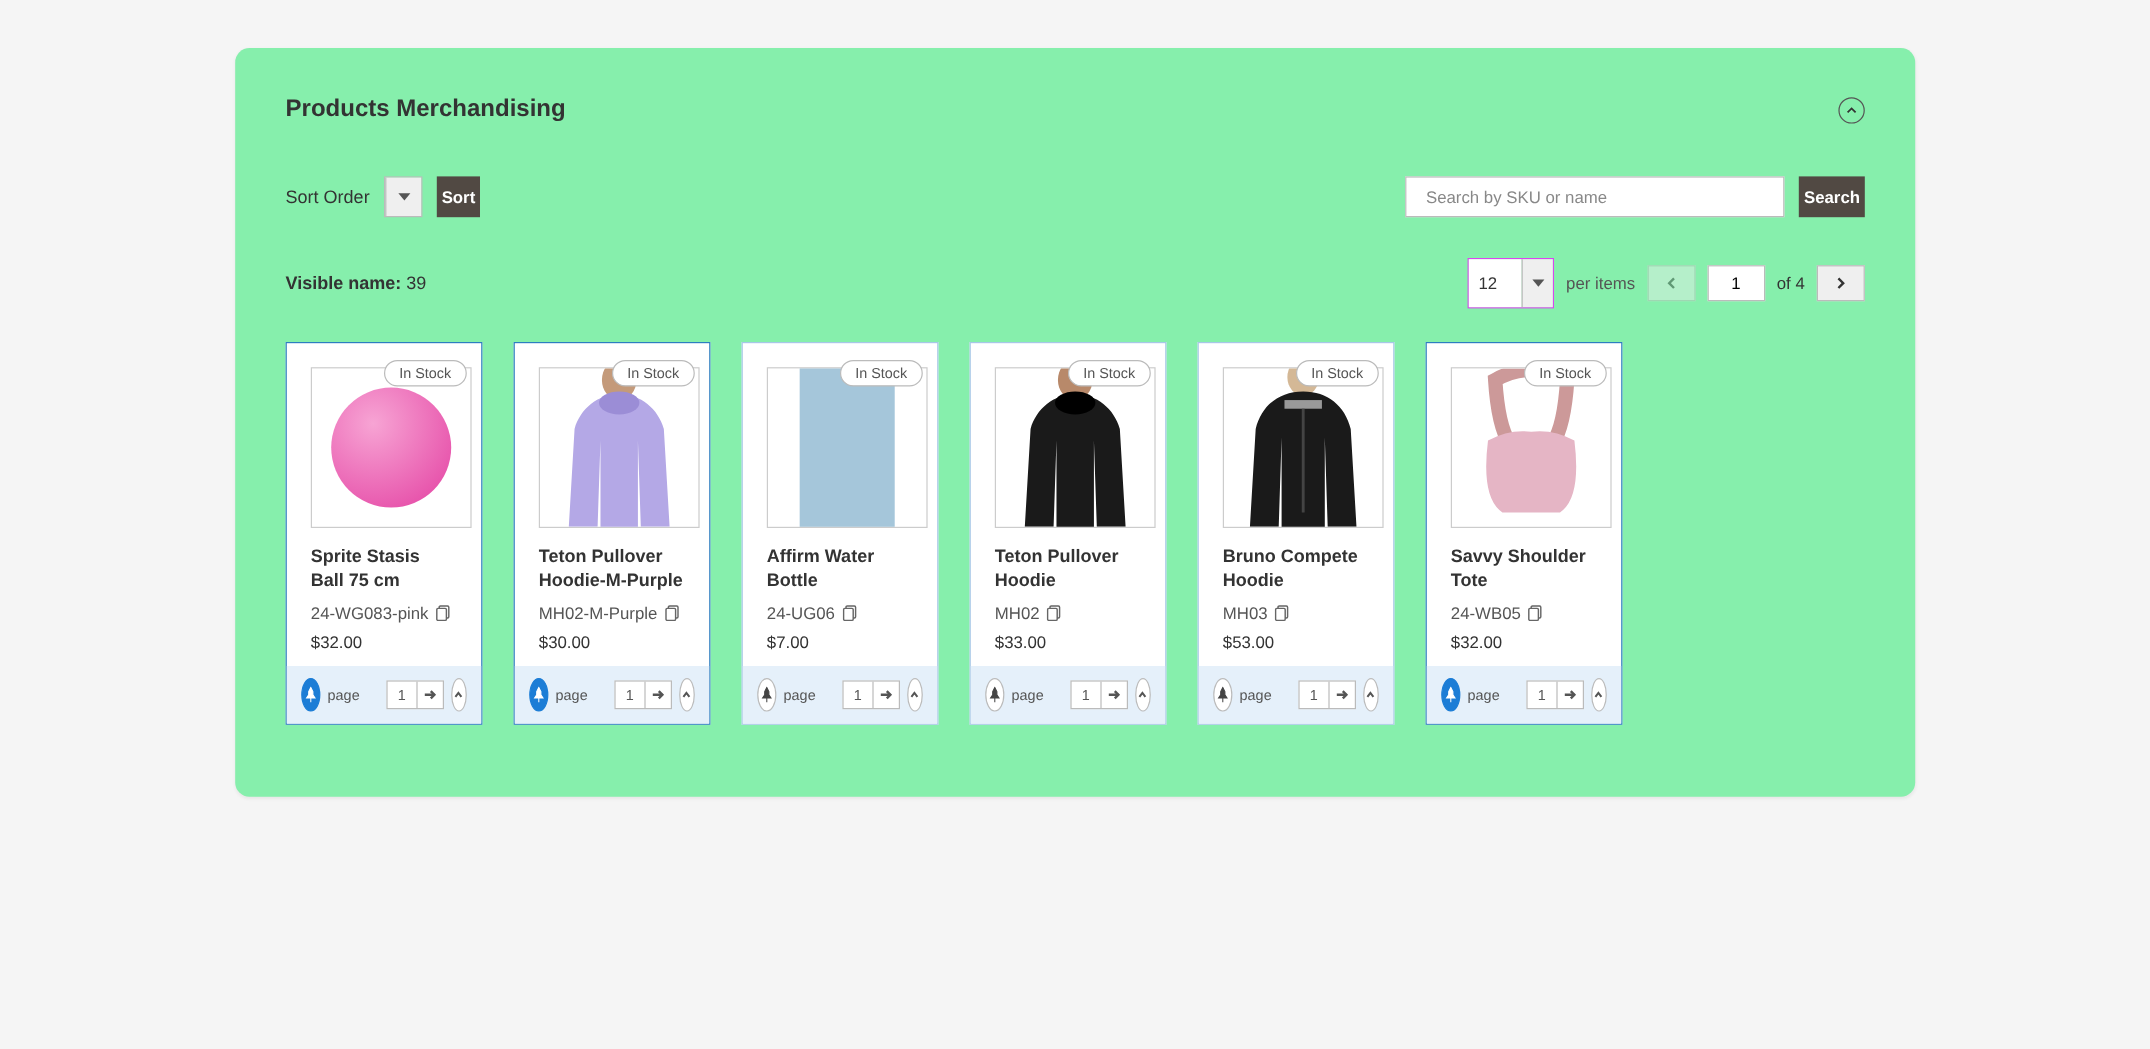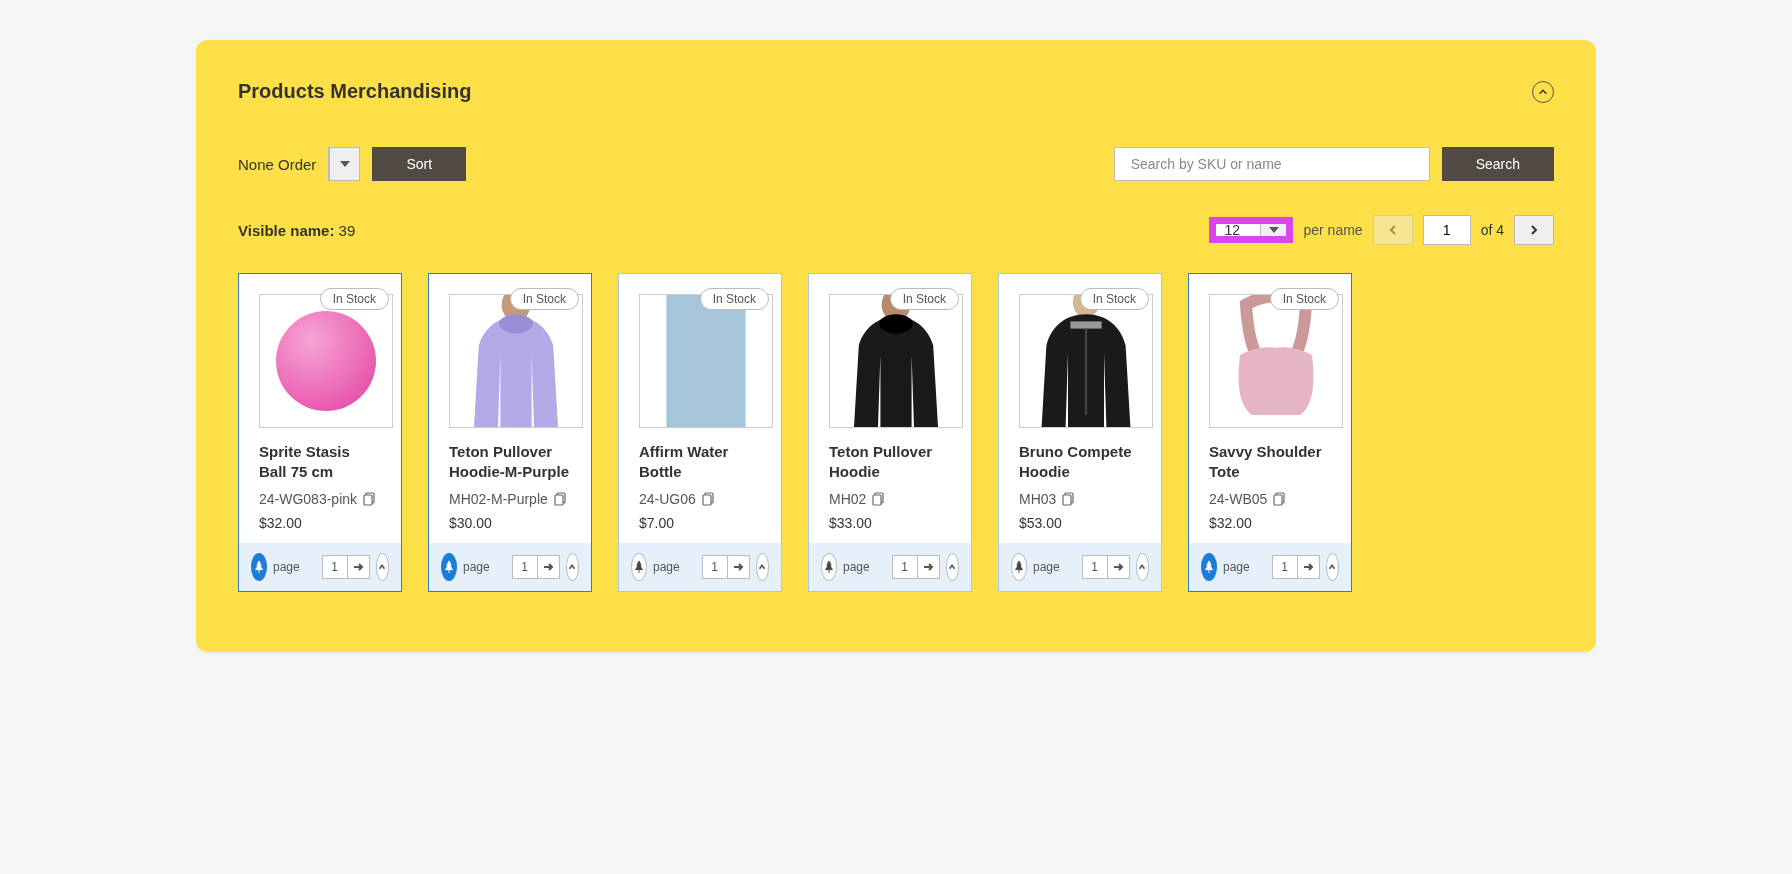--- a/index.html
+++ b/index.html
@@ -4,21 +4,21 @@
 <style>
   * { box-sizing: border-box; }
   body {
     margin: 0;
     background: #f5f5f5;
     font-family: -apple-system, BlinkMacSystemFont, "Segoe UI", Helvetica, Arial, sans-serif;
     color: #333;
     padding: 40px 0;
   }
   .panel {
-    background: #fde047;
+    background: #86efac;
     margin: 0 auto;
     width: 1400px;
     border-radius: 12px;
     box-shadow: 0 1px 3px rgba(0,0,0,0.06);
     padding: 40px 42px 60px 42px;
   }
   .panel-header {
     display: flex;
     align-items: center;
     justify-content: space-between;
@@ -63,23 +63,23 @@
     border-left: 1px solid #bbb;
     display: flex; align-items: center; justify-content: center;
     cursor: pointer;
   }
   .caret-down { width:0;height:0;border-left:5px solid transparent;border-right:5px solid transparent;border-top:6px solid #555;}
   .btn-dark {
     background: #514943;
     color: #fff;
     border: none;
     height: 34px;
-    padding: 0 34px;
+    padding: 0 4px;
     font-size: 14px;
-    font-weight: 400;
+    font-weight: 700;
     cursor: pointer;
   }
   .search-input {
     height: 34px;
     width: 316px;
     border: 1px solid #bbb;
     padding: 0 16px;
     font-size: 14px;
     color: #333;
   }
@@ -88,22 +88,22 @@
     display: flex;
     align-items: center;
     justify-content: space-between;
     margin-bottom: 28px;
   }
   .visible-items { font-size: 15px; color: #333; }
   .visible-items strong { font-weight: 700; }
   .pager-group { display: flex; align-items: center; gap: 10px; }
   .pp-select {
     display: flex; align-items: stretch;
-    height: 26px;
-    border: 7px solid #d946ef;
+    height: 42px;
+    border: 1px solid #d946ef;
   }
   .pp-val { width: 44px; padding:0 8px; display:flex;align-items:center;font-size:14px;background:#fff;}
   .pp-arrow { width:26px; background:#efefef; border-left:1px solid #bbb; display:flex;align-items:center;justify-content:center;cursor:pointer;}
   .pp-text { font-size: 14px; color: #555; }
   .pager-btn {
     width: 40px; height: 30px;
     border: 1px solid #bbb;
     background: #efefef;
     display: flex; align-items:center; justify-content:center;
     cursor: pointer;
@@ -199,21 +199,21 @@
     <div class="panel-title">Products Merchandising</div>
     <div class="collapse-icon">
       <svg viewBox="0 0 12 12">
           <polyline points="2,8 6,4 10,8"></polyline>
         </svg>
     </div>
   </div>
 
   <div class="toolbar-row1">
     <div class="left-group">
-      <span class="label">None Order</span>
+      <span class="label">Sort Order</span>
       <div class="sort-select">
         <div class="sort-select-arrow">
             <span class="caret-down"></span>
           </div>
       </div>
       <button class="btn-dark">Sort</button>
     </div>
     <div class="right-group">
       <input class="search-input" placeholder="Search by SKU or name" style="">
       <button class="btn-dark">Search</button>
@@ -224,21 +224,21 @@
     <div class="visible-items">
       <strong>Visible name:</strong> <span>39</span>
     </div>
     <div class="pager-group">
       <div class="pp-select">
         <div class="pp-val">12</div>
         <div class="pp-arrow">
             <span class="caret-down"></span>
           </div>
       </div>
-      <span class="pp-text">per name</span>
+      <span class="pp-text">per items</span>
       <div class="pager-btn disabled">
           <svg viewBox="0 0 12 12">
             <polyline points="8,2 4,6 8,10"></polyline>
           </svg>
         </div>
       <input class="pg-input" value="1" style="">
       <span class="of-text"><span>of</span> <span>4</span></span>
       <div class="pager-btn">
           <svg viewBox="0 0 12 12">
             <polyline points="4,2 8,6 4,10"></polyline>

